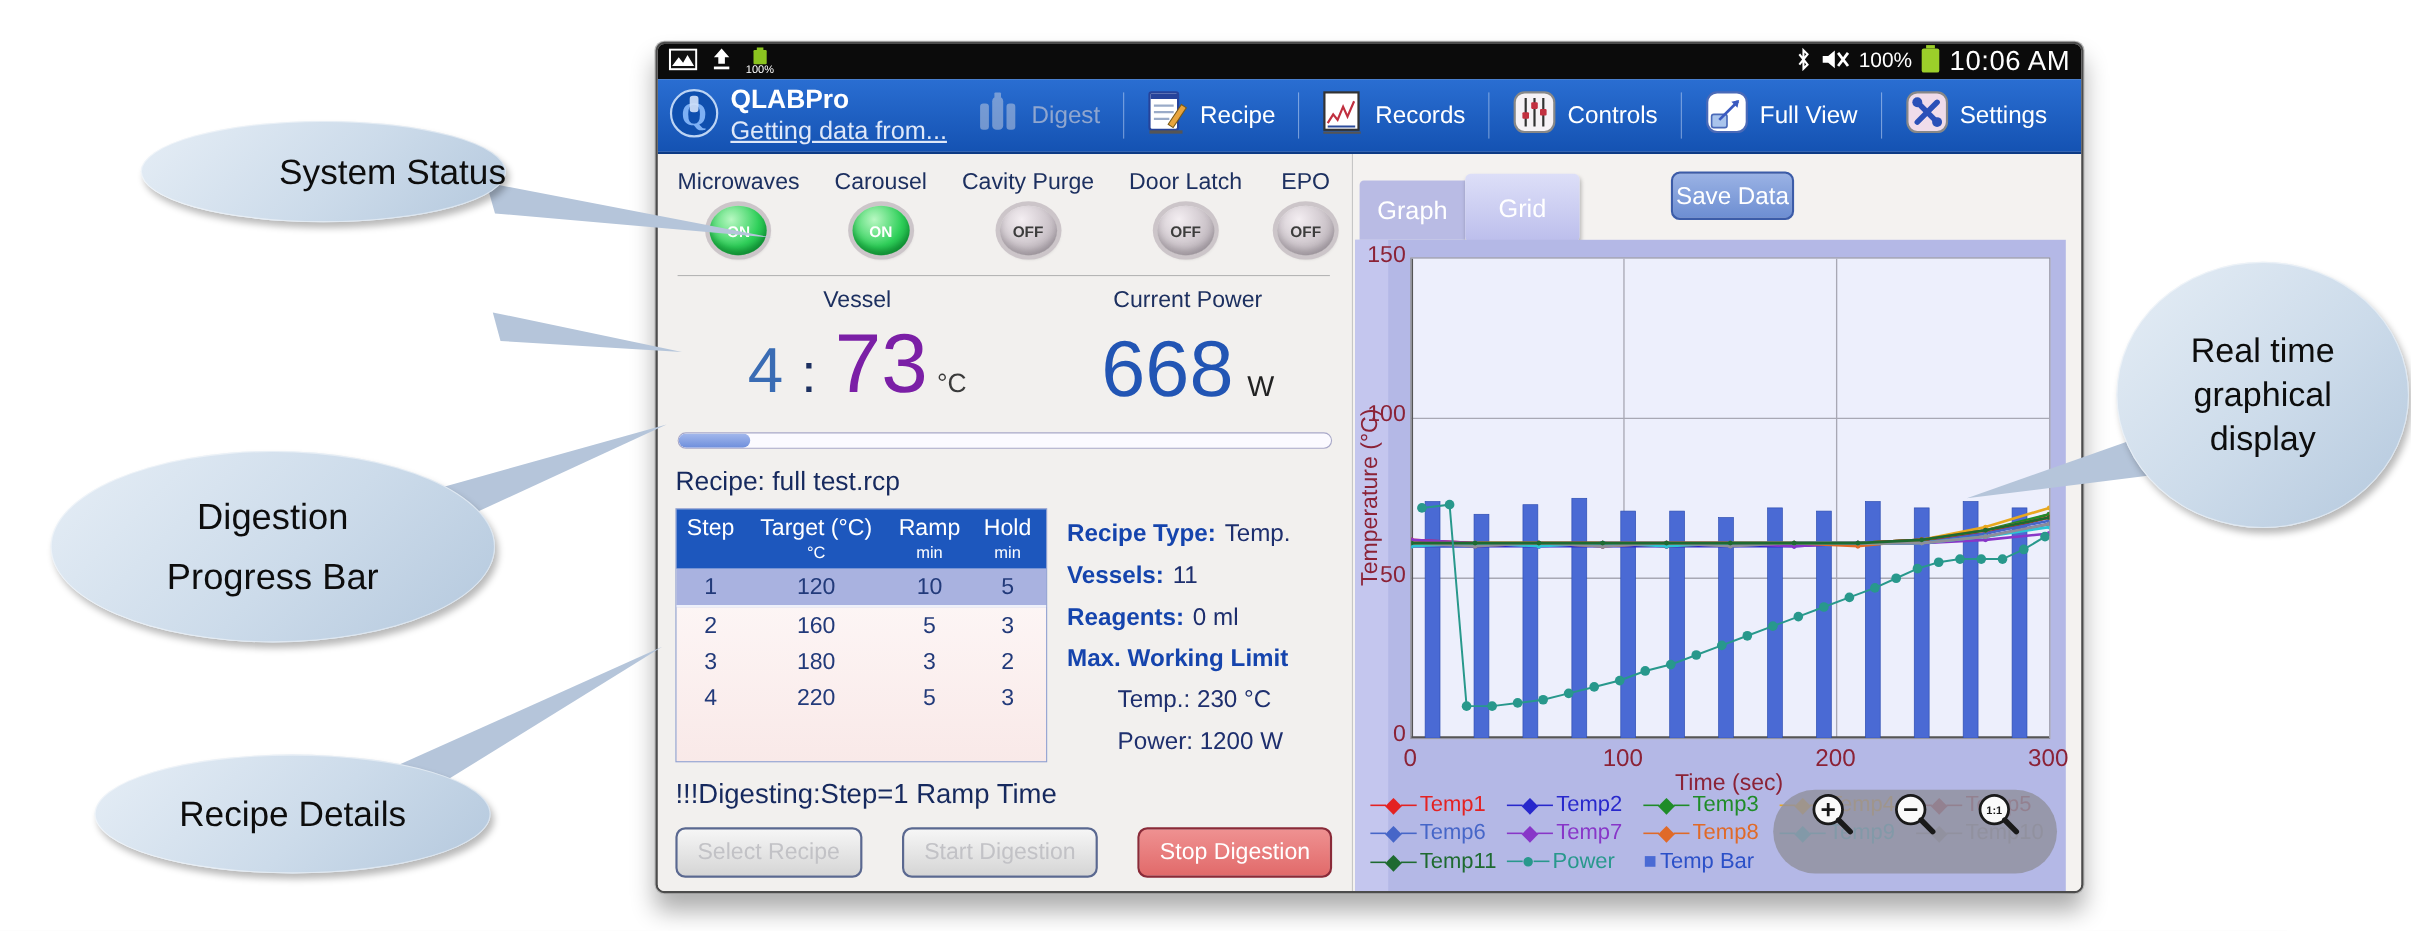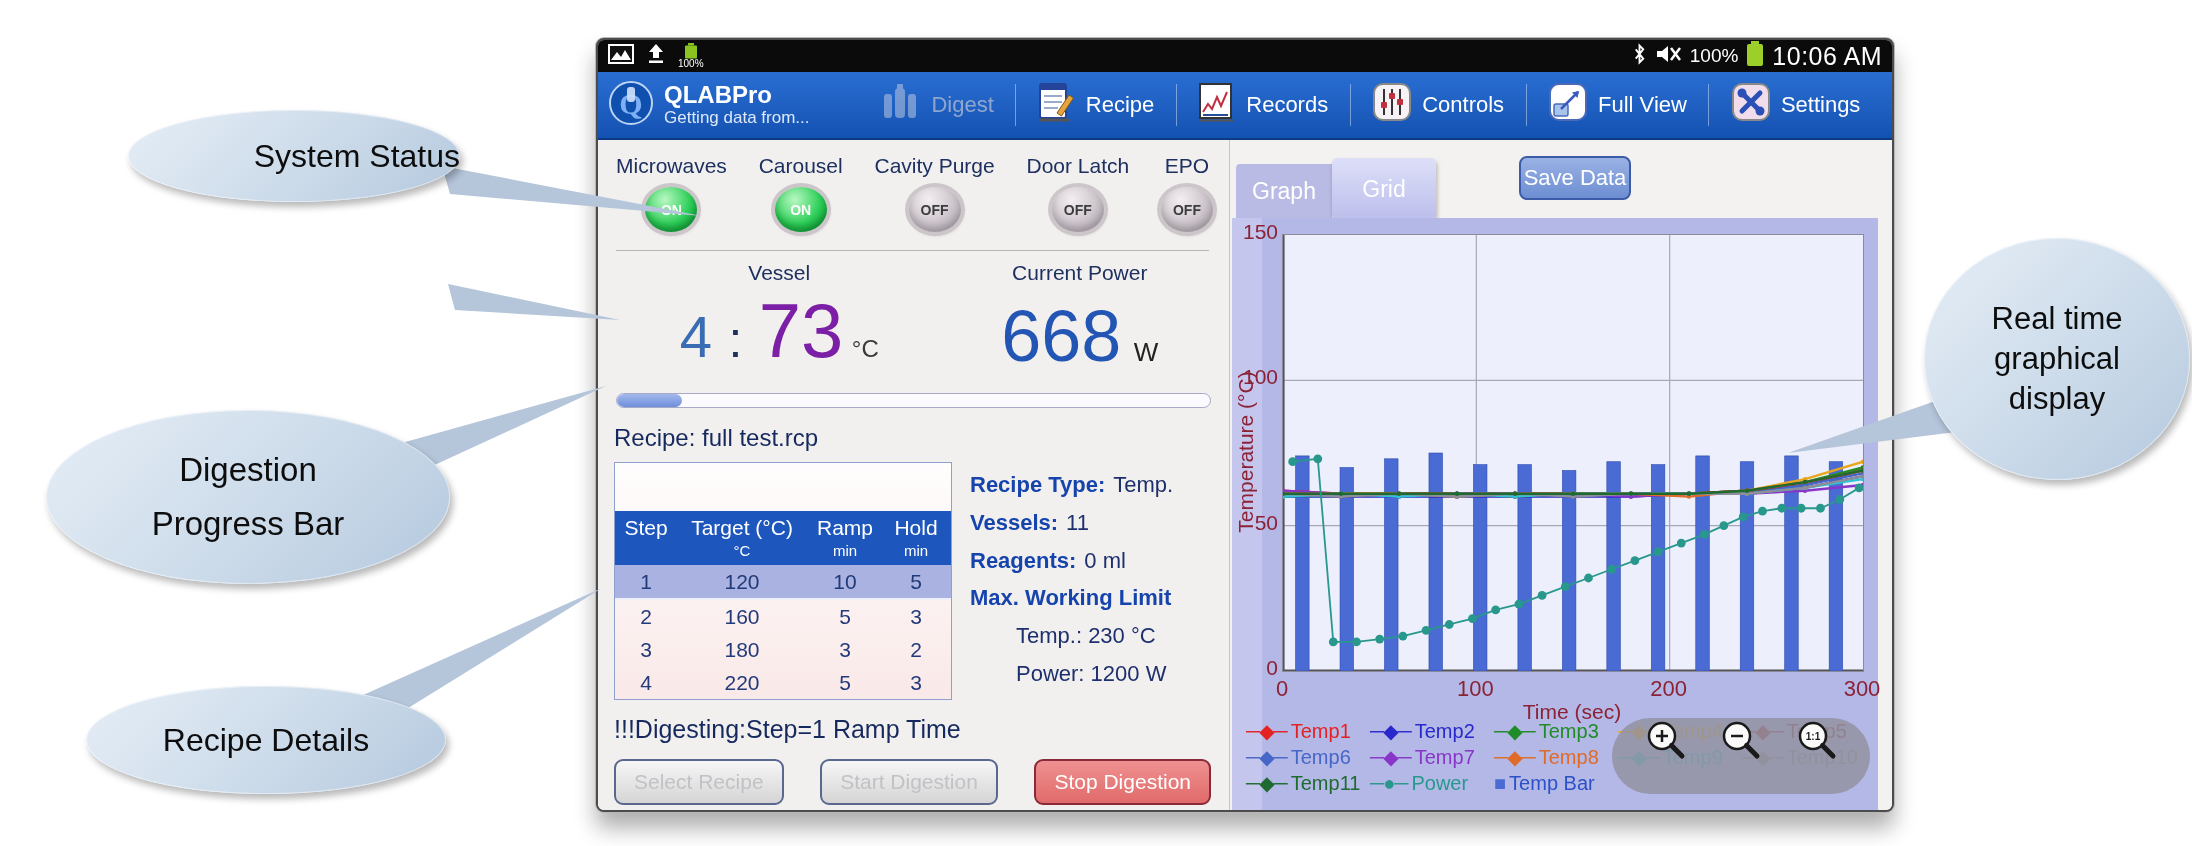--- a/index.html
+++ b/index.html
@@ -34,21 +34,21 @@
   .sb-right{display:flex;align-items:center;gap:8px;}
   .sb-pct{font-size:19px;}
   .clock{font-size:25px;letter-spacing:.5px;}
 
   
   .nav-bar{height:66px;background:linear-gradient(#2a6ed2,#1452b2);display:flex;align-items:center;
            padding:0 10px;border-bottom:2px solid #0d3a84;flex:0 0 auto;}
   .logo{flex:0 0 auto;margin-right:10px;}
   .app-title-block{display:flex;flex-direction:column;margin-right:6px;min-width:190px;}
   .app-title{color:#fff;font-size:24px;font-weight:bold;line-height:1.1;}
-  .app-subtitle{color:#dfe8f8;font-size:17px;}
+  .app-subtitle{color:#dfe8f8;font-size:23px;text-decoration:underline;}
   .nav-items{display:flex;flex:1;align-items:center;justify-content:space-evenly;}
   .nav-sep{width:1px;height:42px;background:rgba(210,225,250,.5);}
   .nav-item{display:flex;align-items:center;gap:10px;color:#fff;font-size:22px;cursor:pointer;}
   .nav-item.disabled{color:#8fa6cf;}
 
   .tbody{flex:1;display:flex;min-height:0;border-radius:30px;}
 
   
   .left-panel{width:632px;flex:0 0 auto;background:#f2f0ee;border-right:1px solid #c6c6c6;
               padding:10px 14px 0 16px;box-sizing:border-box;position:relative;}
@@ -82,21 +82,21 @@
   .times{display:flex;justify-content:space-between;margin-top:10px;padding:0 2px;}
   .time-pair{display:flex;gap:10px;font-size:21px;}
   .time-lbl{color:#1d3060;}
   .time-val{color:#c23648;}
 
   .recipe-title{font-size:24px;color:#16295e;margin-top:16px;}
 
   .recipe-row{display:flex;margin-top:10px;}
   .rtable{width:336px;border:1px solid #8f9fd0;flex:0 0 auto;background:linear-gradient(#fffdfd,#f9e9e8);}
   .rt-header{display:grid;grid-template-columns:62px 130px 76px 66px;background:#1d57bd;color:#fff;
-             padding:5px 0 6px;text-align:center;margin-top:48px;}
+             padding:5px 0 6px;text-align:center;}
   .rt-h-main{font-size:21px;}
   .rt-h-sub{font-size:15px;margin-top:2px;min-height:17px;}
   .rt-row{display:grid;grid-template-columns:62px 130px 76px 66px;height:33px;line-height:33px;
           text-align:center;font-size:21px;color:#223a7a;cursor:pointer;}
   .rt-row.active{background:#a9b2e0;border-bottom:2px solid #eef0fa;}
   .rdetails{margin-left:18px;padding-top:4px;font-size:22px;line-height:1.72;color:#1e2f6e;}
   .rd-label{font-weight:bold;color:#1544ad;margin-right:8px;}
   .rd-indent{padding-left:46px;}
 
   .digest-status{font-size:25px;color:#16295e;margin-top:15px;}

